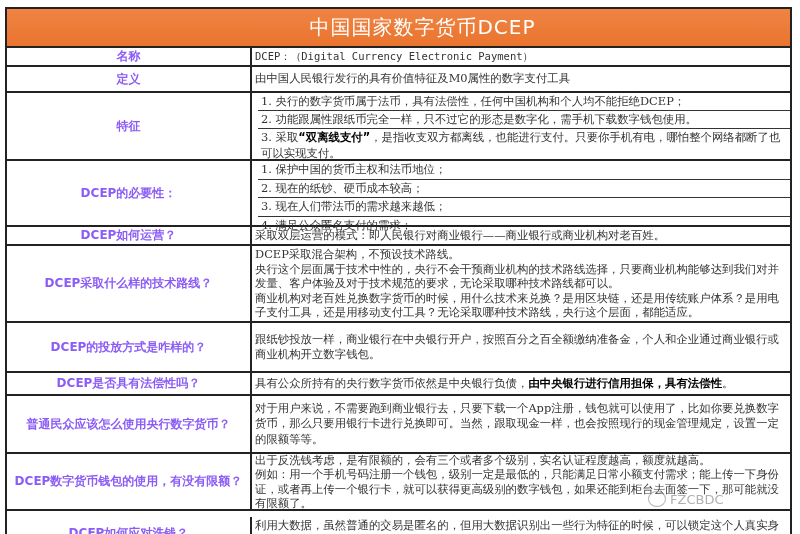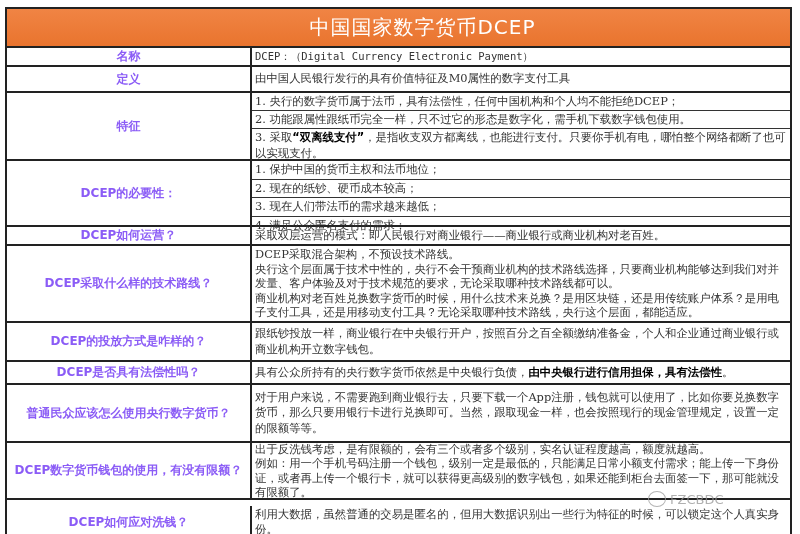--- a/index.html
+++ b/index.html
@@ -23,21 +23,21 @@
     width: 245px; flex: 0 0 245px; border-right: 2px solid #222;
     display: flex; align-items: center; justify-content: center;
     font-family: "DejaVu Sans", "Liberation Sans", sans-serif;
     font-weight: bold; font-size: 12px; color: #8b5cf6; box-sizing: border-box;
   }
   .content { flex: 1; display: flex; flex-direction: column; justify-content: center; }
   .cell {
     font-size: 11.4px; line-height: 15.5px; color: #333; padding: 1px 3px;
     box-sizing: border-box;
   }
-  .sub { border-bottom: 1.5px solid #333; display: flex; align-items: center; }
+  .sub { border-bottom: 1.5px solid #333; display: flex; align-items: center; margin-left: 6px; }
   .sub:last-child { border-bottom: none; }
   .bold { font-weight: bold; color: #000; font-family: "DejaVu Sans", "Liberation Sans", sans-serif; }
   .mono { font-family: "DejaVu Sans Mono", "Liberation Mono", monospace; font-size: 10.5px; }
   .watermark {
     position: absolute; left: 648px; top: 488px; width: 120px; height: 22px;
     color: rgba(150,150,150,0.75); font-family: "DejaVu Sans", "Liberation Sans", sans-serif;
     font-size: 13px; display: flex; align-items: center; gap: 4px; pointer-events: none;
   }
   .wm-icon { width: 16px; height: 14px; border: 1.5px solid rgba(160,160,160,0.8); border-radius: 50%; }
 </style>
@@ -89,21 +89,21 @@
 
   <div class="row" style="height:77px">
     <div class="label">DCEP采取什么样的技术路线？</div>
     <div class="content">
         <div class="cell" style="white-space:pre-line; line-height:14.6px">DCEP采取混合架构，不预设技术路线。
 央行这个层面属于技术中性的，央行不会干预商业机构的技术路线选择，只要商业机构能够达到我们对并发量、客户体验及对于技术规范的要求，无论采取哪种技术路线都可以。
 商业机构对老百姓兑换数字货币的时候，用什么技术来兑换？是用区块链，还是用传统账户体系？是用电子支付工具，还是用移动支付工具？无论采取哪种技术路线，央行这个层面，都能适应。</div>
       </div>
   </div>
 
-  <div class="row" style="height:39px">
+  <div class="row" style="height:50px">
     <div class="label">DCEP的投放方式是咋样的？</div>
     <div class="content">
         <div class="cell">跟纸钞投放一样，商业银行在中央银行开户，按照百分之百全额缴纳准备金，个人和企业通过商业银行或商业机构开立数字钱包。</div>
       </div>
   </div>
 
   <div class="row" style="height:23px">
     <div class="label">DCEP是否具有法偿性吗？</div>
     <div class="content">
         <div class="cell"><span>具有公众所持有的央行数字货币依然是中央银行负债，</span><span class="bold">由中央银行进行信用担保，具有法偿性</span><span>。</span></div>

